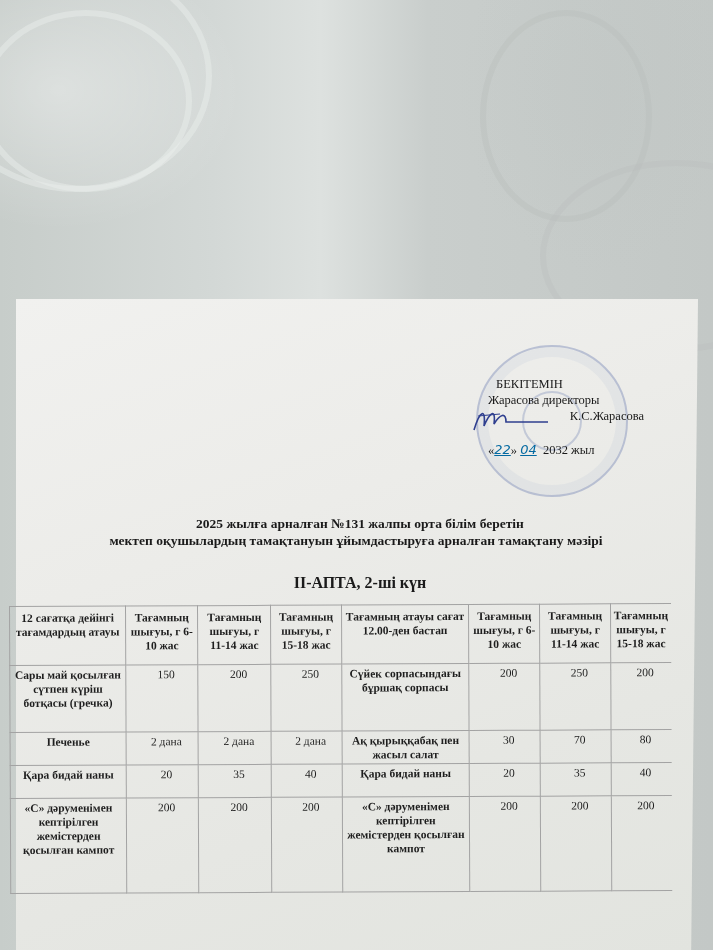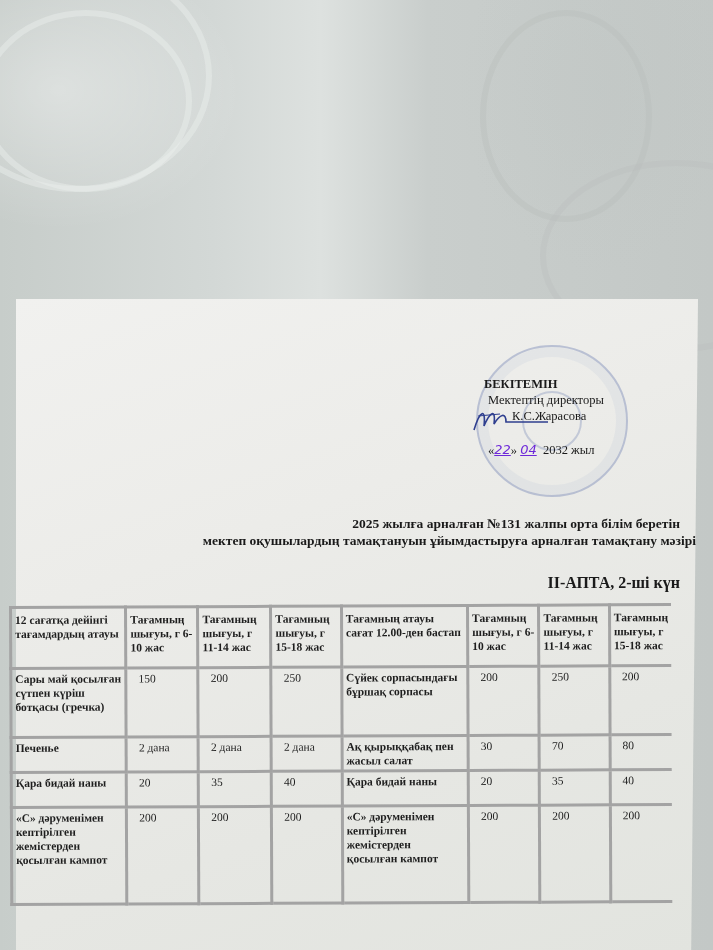--- a/index.html
+++ b/index.html
@@ -34,27 +34,27 @@
     }
     .approval {
       position: absolute;
       left: 484px;
       top: 376px;
       width: 160px;
       font-size: 12.5px;
       color: #1a1a1a;
       line-height: 16px;
     }
-    .approval .title { font-weight: bold; }
+    .approval .title { font-weight: normal; margin-left: 12px; }
     .approval .role { padding-left: 4px; }
-    .approval .name { padding-left: 28px; }
+    .approval .name { padding-left: 28px; text-align: right; }
     .approval .date { padding-left: 4px; margin-top: 18px; }
     .approval .date .hand {
       font-family: "DejaVu Sans", sans-serif;
-      color: #6d28d9;
+      color: #0369a1;
       font-style: italic;
       text-decoration: underline;
       font-size: 13px;
     }
     .stamp {
       position: absolute;
       left: 476px;
       top: 345px;
       width: 148px;
       height: 148px;
@@ -74,42 +74,42 @@
       position: absolute;
       left: 470px;
       top: 404px;
       width: 80px;
       height: 30px;
     }
     .heading {
       position: absolute;
       left: 40px;
       width: 640px;
-      text-align: right;
+      text-align: center;
       font-weight: bold;
       font-size: 13.5px;
       color: #1a1a1a;
     }
     .heading.l1 { top: 516px; }
     .heading.l2 { top: 533px; left: 16px; width: 680px; }
     .heading.l3 { top: 574px; font-size: 16px; }
     table.menu {
       position: absolute;
       left: 9px;
       top: 606px;
       width: 662px;
       border-collapse: collapse;
       font-size: 11.5px;
       color: #1e1e1e;
       transform: rotate(-0.25deg);
       transform-origin: left top;
     }
     table.menu td, table.menu th {
-      border: 3px solid #a3a3a3;
-      text-align: left;
+      border: 1px solid #a3a3a3;
+      text-align: center;
       vertical-align: top;
       padding: 2px 3px;
       line-height: 14px;
     }
     table.menu th {
       font-weight: bold;
       height: 52px;
       vertical-align: top;
       padding-top: 4px;
     }
@@ -142,21 +142,21 @@
 <div class="paper"></div>
 
 <div class="stamp"></div>
 <svg class="signature" viewBox="0 0 80 30">
   <path d="M4 26 C10 6, 16 4, 14 22 C20 8, 26 4, 24 20 C30 10, 36 8, 36 18 L78 18" fill="none" stroke="#2f3f8f" stroke-width="1.6"></path>
   <path d="M8 12 L30 10" fill="none" stroke="#2f3f8f" stroke-width="1.2"></path>
 </svg>
 
 <div class="approval">
   <div class="title">БЕКІТЕМІН</div>
-  <div class="role">Мектептің директоры</div>
+  <div class="role">Жарасова директоры</div>
   <div class="name">К.С.Жарасова</div>
   <div class="date">
     <span>«</span><span class="hand">22</span><span>»</span>&nbsp;<span class="hand">04</span>&nbsp;&nbsp;<span>2032 жыл</span>
   </div>
 </div>
 
 <div class="heading l1">2025 жылға арналған №131 жалпы орта білім беретін</div>
 <div class="heading l2">мектеп оқушылардың тамақтануын ұйымдастыруға арналған тамақтану мәзірі</div>
 <div class="heading l3">ІІ-АПТА, 2-ші күн</div>
 

